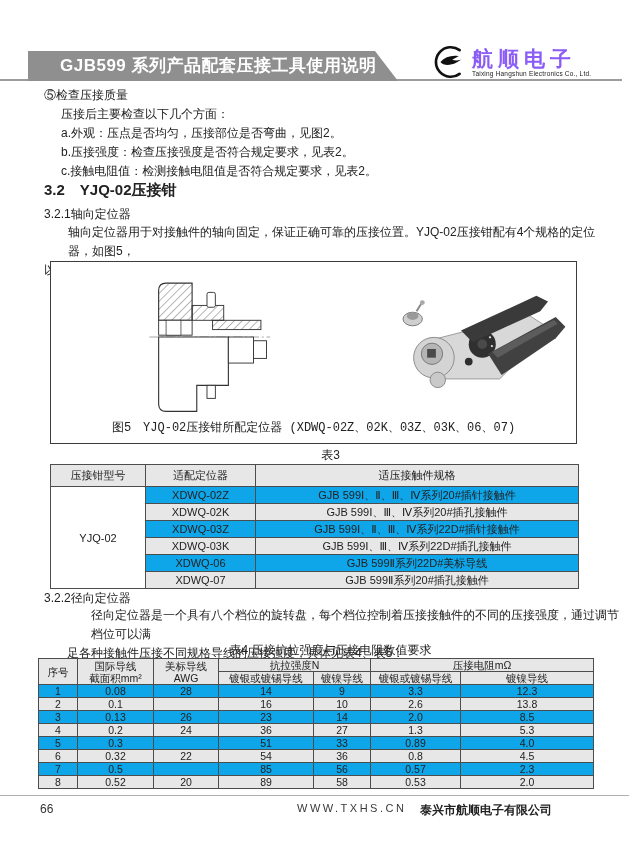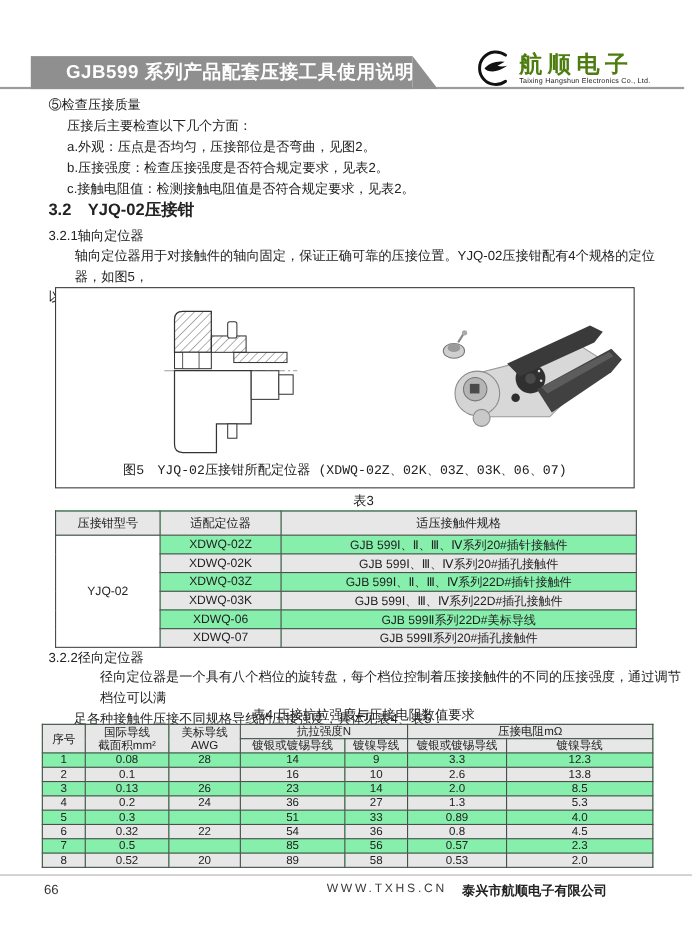--- a/index.html
+++ b/index.html
@@ -17,35 +17,35 @@
     white-space:nowrap;
     margin-left:28px;
   }
   .banner::after {
     content:""; position:absolute; left:347px; top:0; width:0; height:0;
     border-bottom:30px solid #8f8f8f; border-right:23px solid transparent;
   }
   
   .logo { position:absolute; left:433px; top:44px; display:flex; align-items:center; }
   .logo-mark { width:34px; height:36px; margin-right:5px; }
-  .logo-cn { font-size:21px; font-weight:bold; letter-spacing:5px; color:#4d7c0f; line-height:22px; white-space:nowrap; }
+  .logo-cn { font-size:21px; font-weight:bold; letter-spacing:5px; color:#8b5cf6; line-height:22px; white-space:nowrap; }
   .logo-en { font-size:6.5px; color:#222; letter-spacing:0.2px; white-space:nowrap; }
   
   .tline { position:absolute; font-size:12px; line-height:15px; white-space:nowrap; }
   .sec-title { position:absolute; font-size:15px; font-weight:bold; white-space:nowrap; }
   .para { position:absolute; font-size:12px; line-height:19px; width:552px; }
   .para .indent { padding-left:24px; }
   
   .fig { position:absolute; left:50px; top:261px; width:527px; height:183px; border:1.5px solid #3c3c3c; box-sizing:border-box; background:#fff; }
   .fig .drawing { position:absolute; left:50px; top:8px; }
   .fig .photo   { position:absolute; left:332px; top:28px; }
   .fig-caption { position:absolute; left:0; bottom:7px; width:100%; text-align:center; font-size:12px; white-space:nowrap;font-family:Liberation Mono, monospace; }
   .tbl-label { position:absolute; left:16px; width:629px; text-align:center; font-size:12px; }
   
-  table { border-collapse:collapse; table-layout:fixed; background:#86efac; }
+  table { border-collapse:collapse; table-layout:fixed; background:#0ea5e9; }
   th, td { border:1px solid #4d4d4d; text-align:center; padding:0; font-weight:normal; overflow:hidden; white-space:nowrap; }
   .t3 { position:absolute; left:50px; top:464px; width:528px; font-size:11px; }
   .t3 th { height:21px; background:#e7e7e7; }
   .t3 td { height:16px; }
   .t4 { position:absolute; left:38px; top:658px; width:555px; font-size:10.5px; }
   .t4 thead th { background:#e7e7e7; height:12px; line-height:12px; }
   .t4 td { height:12px; line-height:12px; }
   tr.shade td { background:#e7e7e7; }
   
   .footer-line { position:absolute; left:0; top:795px; width:629px; height:1px; background:#b0b0b0; }

